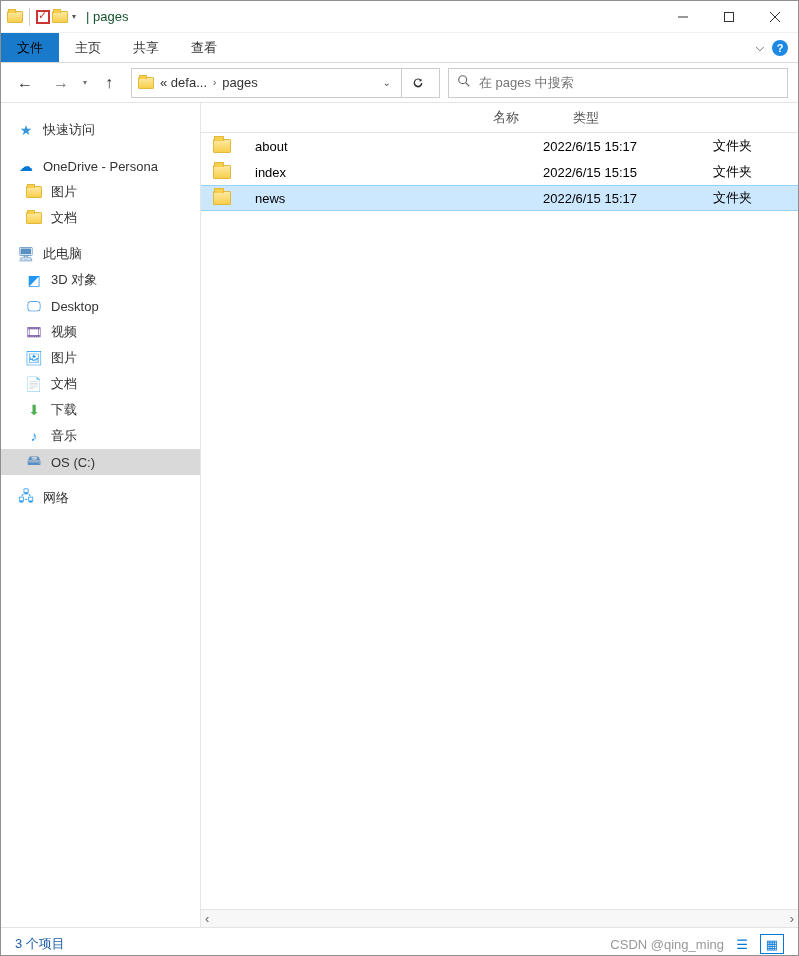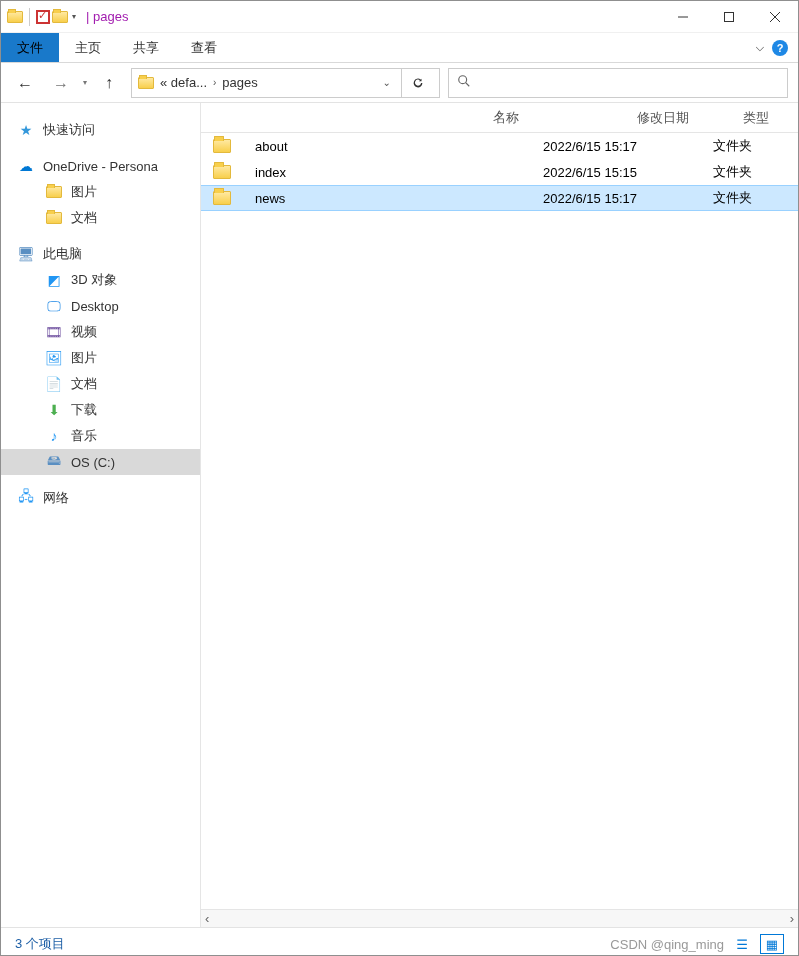--- a/index.html
+++ b/index.html
@@ -1,21 +1,21 @@
 <!DOCTYPE html>
 <html><head>
 <meta charset="utf-8">
 <style>
 * { box-sizing: border-box; margin: 0; padding: 0; font-family: "Segoe UI", "Microsoft YaHei", sans-serif; font-size: 13px; }
 body { width: 799px; height: 956px; background: #fff; overflow: hidden; position: relative; border: 1px solid #8f8f8f; }
 
 
 .titlebar { height: 32px; display: flex; align-items: center; background: #fff; border-bottom: 1px solid #f0f0f0; }
 .titlebar-left { display: flex; align-items: center; padding-left: 6px; gap: 2px; }
-.titlebar-title { margin-left: 8px; color: #a21caf; }
+.titlebar-title { margin-left: 8px; color: #14532d; }
 .titlebar-ctrls { margin-left: auto; display: flex; }
 .win-btn { width: 46px; height: 32px; display: flex; align-items: center; justify-content: center; color: #333; }
 .qat-sep { width: 1px; height: 18px; background: #ccc; margin: 0 4px; }
 .qat-down { font-size: 8px; color: #555; margin-left: 2px; }
 
 
 .ribbon { height: 30px; display: flex; align-items: stretch; background: #fff; border-bottom: 1px solid #d9d9d9; }
 .rtab { padding: 0 16px; display: flex; align-items: center; color: #333; }
 .rtab.active { background: #1979ca; color: #000000; }
 .ribbon-right { margin-left: auto; display: flex; align-items: center; padding-right: 10px; gap: 8px; }
@@ -34,21 +34,21 @@
 .addr-refresh { width: 32px; height: 28px; border-left: 1px solid #ccc; display: flex; align-items: center; justify-content: center; color: #333; }
 .searchbox { width: 340px; height: 30px; border: 1px solid #ccc; display: flex; align-items: center; padding: 0 8px; gap: 8px; background: #fff; }
 .searchbox input { border: none; outline: none; flex: 1; color: #888; background: transparent; }
 .search-icon { color: #666; font-size: 14px; }
 
 
 .main { display: flex; height: calc(100% - 32px - 30px - 40px - 28px); }
 .sidebar { width: 200px; border-right: 1px solid #e5e5e5; padding-top: 14px; overflow: hidden; }
 .side-group { margin-bottom: 10px; }
 .side-item { display: flex; align-items: center; height: 26px; padding-left: 16px; gap: 8px; color: #333; }
-.side-item.sub { padding-left: 44px; }
+.side-item.sub { padding-left: 24px; }
 .side-item.sel { background: #d9d9d9; }
 .side-icon { width: 18px; height: 18px; display: flex; align-items: center; justify-content: center; font-size: 14px; }
 .side-label { white-space: nowrap; overflow: hidden; text-overflow: ellipsis; }
 
 
 .content { flex: 1; display: flex; flex-direction: column; }
 .colhdr { height: 30px; display: flex; align-items: center; border-bottom: 1px solid #e5e5e5; color: #555; }
 .colhdr .col { padding: 0 12px; text-align: right; }
 .col-name { width: 330px; padding-left: 50px !important; }
 .col-date { width: 170px; }
@@ -162,20 +162,21 @@
         </svg>
     </div>
   </div>
   <div class="searchbox">
     <span class="search-icon">
       <svg width="14" height="14" viewBox="0 0 16 16">
           <circle cx="6.5" cy="6.5" r="4.5" fill="none" stroke="currentColor" stroke-width="1.3"></circle>
           <path d="M10 10l4 4" stroke="currentColor" stroke-width="1.3"></path>
         </svg>
     </span>
+    <input type="text" placeholder="在 pages 中搜索" style="">
   </div>
 </div>
 
 <div class="main">
 
   <div class="sidebar">
     <div class="side-group">
       <div class="side-item">
         <span class="side-icon ic-star">★</span>
         <span class="side-label">快速访问</span>
@@ -243,21 +244,20 @@
         <span class="side-label">网络</span>
       </div>
     </div>
   </div>
 
   <div class="content">
     <div class="colhdr">
       <div class="colhdr-wrap">
         <span class="sort-ind">˄</span>
         <div class="col col-name">名称</div>
-        <div class="col col-date">修改日期</div>
         <div class="col col-type">类型</div>
       </div>
     </div>
     <div class="filelist">
       <div class="file-row">
         <div class="cell cell-name">
             <span class="folder-icon"></span>
             <span>about</span>
           </div>
         <div class="cell cell-date">2022/6/15 15:17</div>

